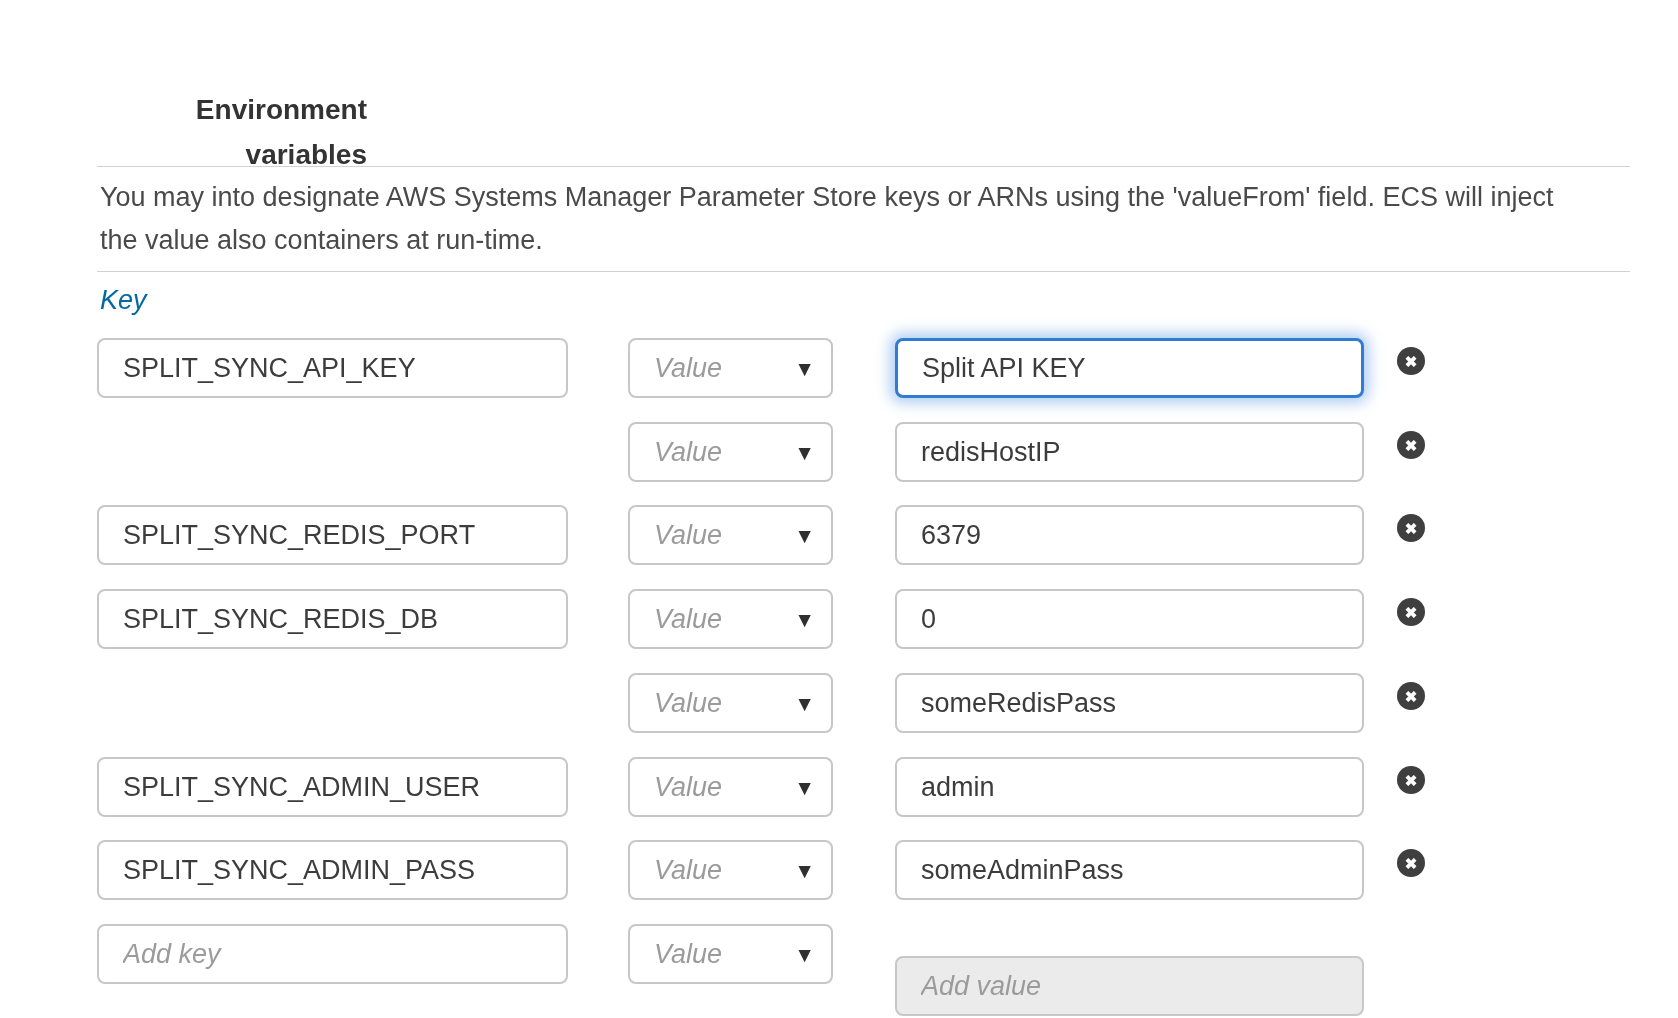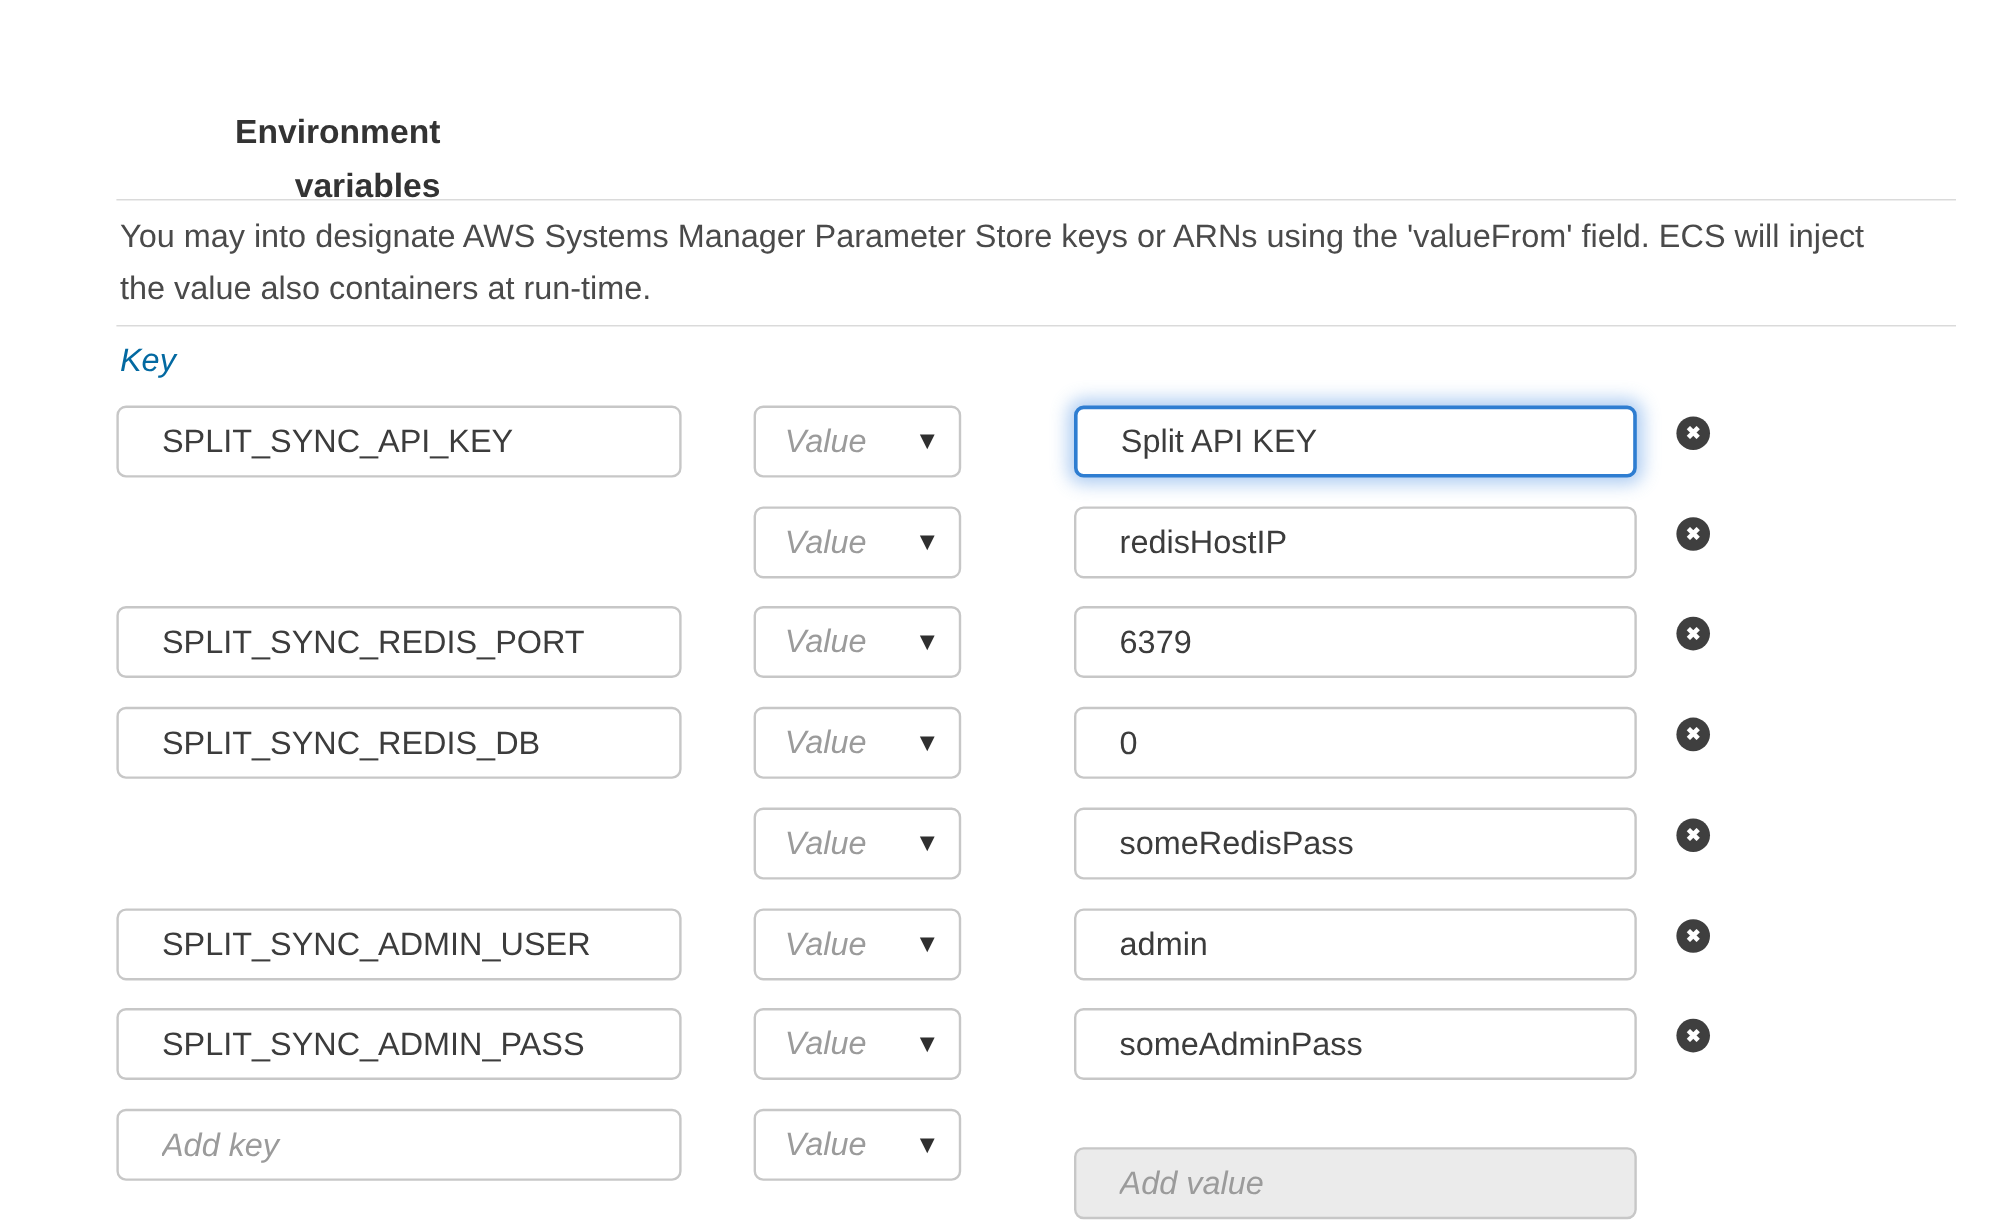--- a/index.html
+++ b/index.html
@@ -14,32 +14,32 @@
   .divider{position:absolute;left:97px;width:1533px;height:1px;background:#d2d2d2;}
   .divider.d1{top:166px;}
   .divider.d2{top:271px;}
   .desc{position:absolute;left:100px;top:176px;font-size:27px;line-height:43px;color:#4a4a4a;}
   .desc span{display:block;white-space:nowrap;}
   .key-col-label{position:absolute;left:100px;top:285px;font-size:27px;font-style:italic;color:#0369a1;}
   .row{position:absolute;left:0;width:100%;height:60px;}
   .field{
     position:absolute;box-sizing:border-box;height:60px;top:0;
     border:2px solid #c7c7c7;border-radius:8px;background:#ffffff;
-    font-family:inherit;font-size:27px;color:#3c3c3c;padding:0 36px;outline:none;
+    font-family:inherit;font-size:27px;color:#3c3c3c;padding:0 24px;outline:none;
   }
   .field::placeholder{color:#9b9b9b;font-style:italic;opacity:1;}
   .key-input{left:97px;width:471px;}
   .value-input{left:895px;width:469px;}
   .value-input.focused{
     border:3px solid #2e7dd1;
     box-shadow:0 0 14px 5px rgba(77,144,226,0.45);
   }
   .value-input.disabled{background:#ebebeb;margin-top:32px;}
   .dropdown{
-    position:absolute;left:628px;top:0;width:173px;height:60px;box-sizing:border-box;
+    position:absolute;left:628px;top:0;width:205px;height:60px;box-sizing:border-box;
     border:2px solid #c7c7c7;border-radius:8px;background:#ffffff;cursor:pointer;
   }
   .dd-label{
     position:absolute;left:24px;top:50%;transform:translateY(-50%);
     font-size:27px;font-style:italic;color:#9b9b9b;
   }
   .dd-arrow{
     position:absolute;right:16px;top:50%;transform:translateY(-50%);
     font-size:21px;color:#2f2f2f;line-height:1;
   }

